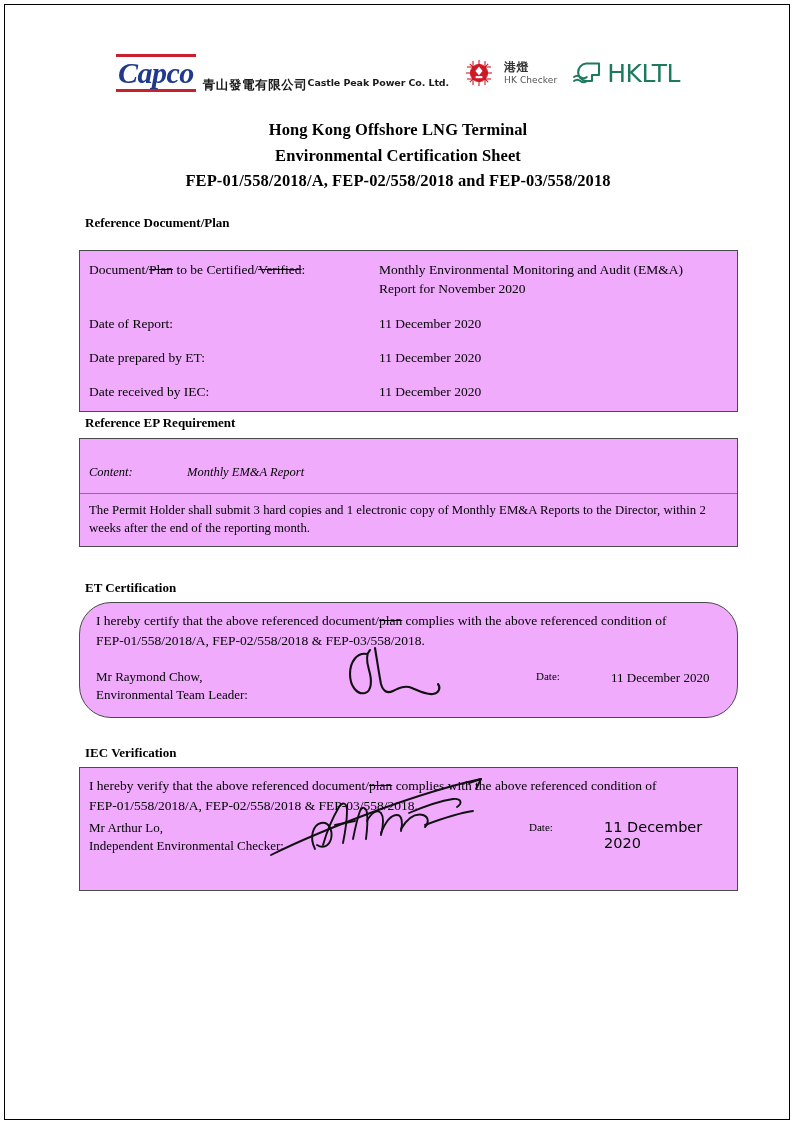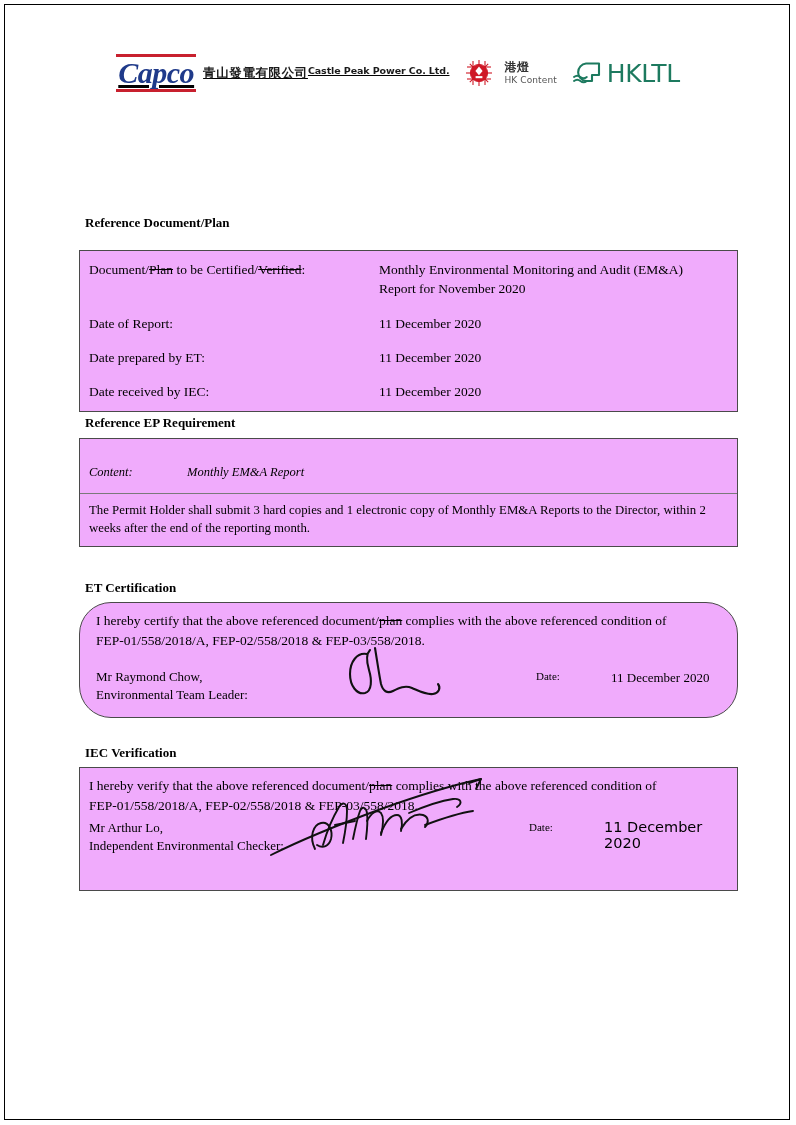--- a/index.html
+++ b/index.html
@@ -36,23 +36,22 @@
     height: 48px;
     display: flex;
     align-items: center;
     justify-content: center;
     gap: 0px;
   }
 
   
   .capco-logo {
     display: flex;
-    align-items: center;
+    align-items: flex-end;
     gap: 7px;
-    text-decoration: underline;
   }
   .capco-mark {
     position: relative;
     display: flex;
     flex-direction: column;
     align-items: stretch;
     justify-content: center;
   }
   .capco-rule {
     height: 3px;
@@ -303,39 +302,44 @@
             <line x1="2" y1="20" x2="26" y2="20"></line>
           </g>
           <circle cx="14" cy="14" r="8.6" fill="#cf1826"></circle>
           <path d="M14 7.6 L17.6 12 L14 16.2 L10.4 12 Z" fill="#ffffff"></path>
           <path d="M10.6 17.1 L17.4 17.1 L17.4 19.2 L10.6 19.2 Z" fill="#ffffff"></path>
           <circle cx="14" cy="14" r="8.6" fill="none" stroke="#cf1826" stroke-width="1"></circle>
         </svg>
       </div>
       <div class="hke-text">
         <span class="hke-cn">港燈</span>
-        <span class="hke-en">HK Content</span>
+        <span class="hke-en">HK Checker</span>
       </div>
     </div>
 
     <div class="logo-sep"></div>
 
     <div class="hkltl-logo">
       <div class="hkltl-mark">
         <svg width="30" height="26" viewBox="0 0 30 26">
           <path d="M13 3.5 L26 3.5 L26 15 L19 15 L19 21 L13 21 A 8.8 8.8 0 0 1 13 3.5 Z" fill="none" stroke="#1d7a5f" stroke-width="2.1" stroke-linejoin="round"></path>
           <path d="M1 17 q3.2 -2.6 6.4 0 q3.2 2.6 6.4 0" fill="none" stroke="#1d7a5f" stroke-width="1.9" stroke-linecap="round"></path>
           <path d="M1 21 q3.2 -2.6 6.4 0 q3.2 2.6 6.4 0" fill="none" stroke="#1d7a5f" stroke-width="1.9" stroke-linecap="round"></path>
         </svg>
       </div>
       <div class="hkltl-word">HKLTL</div>
     </div>
 
   </div>
 
+  <div class="doc-title">
+    <div>Hong Kong Offshore LNG Terminal</div>
+    <div>Environmental Certification Sheet</div>
+    <div>FEP-01/558/2018/A, FEP-02/558/2018 and FEP-03/558/2018</div>
+  </div>
 
   <div class="section-head" style="top:210px;">Reference Document/Plan</div>
 
   <div class="tbl" id="tbl-refdoc">
 
     <div class="row r1">
       <div class="cell-l"><span>Document/</span><span class="strike">Plan</span><span> to be Certified/</span><span class="strike">Verified</span><span>:</span></div>
       <div class="cell-r">
         <div>Monthly Environmental Monitoring and Audit (EM&amp;A)</div>
         <div>Report for November 2020</div>

